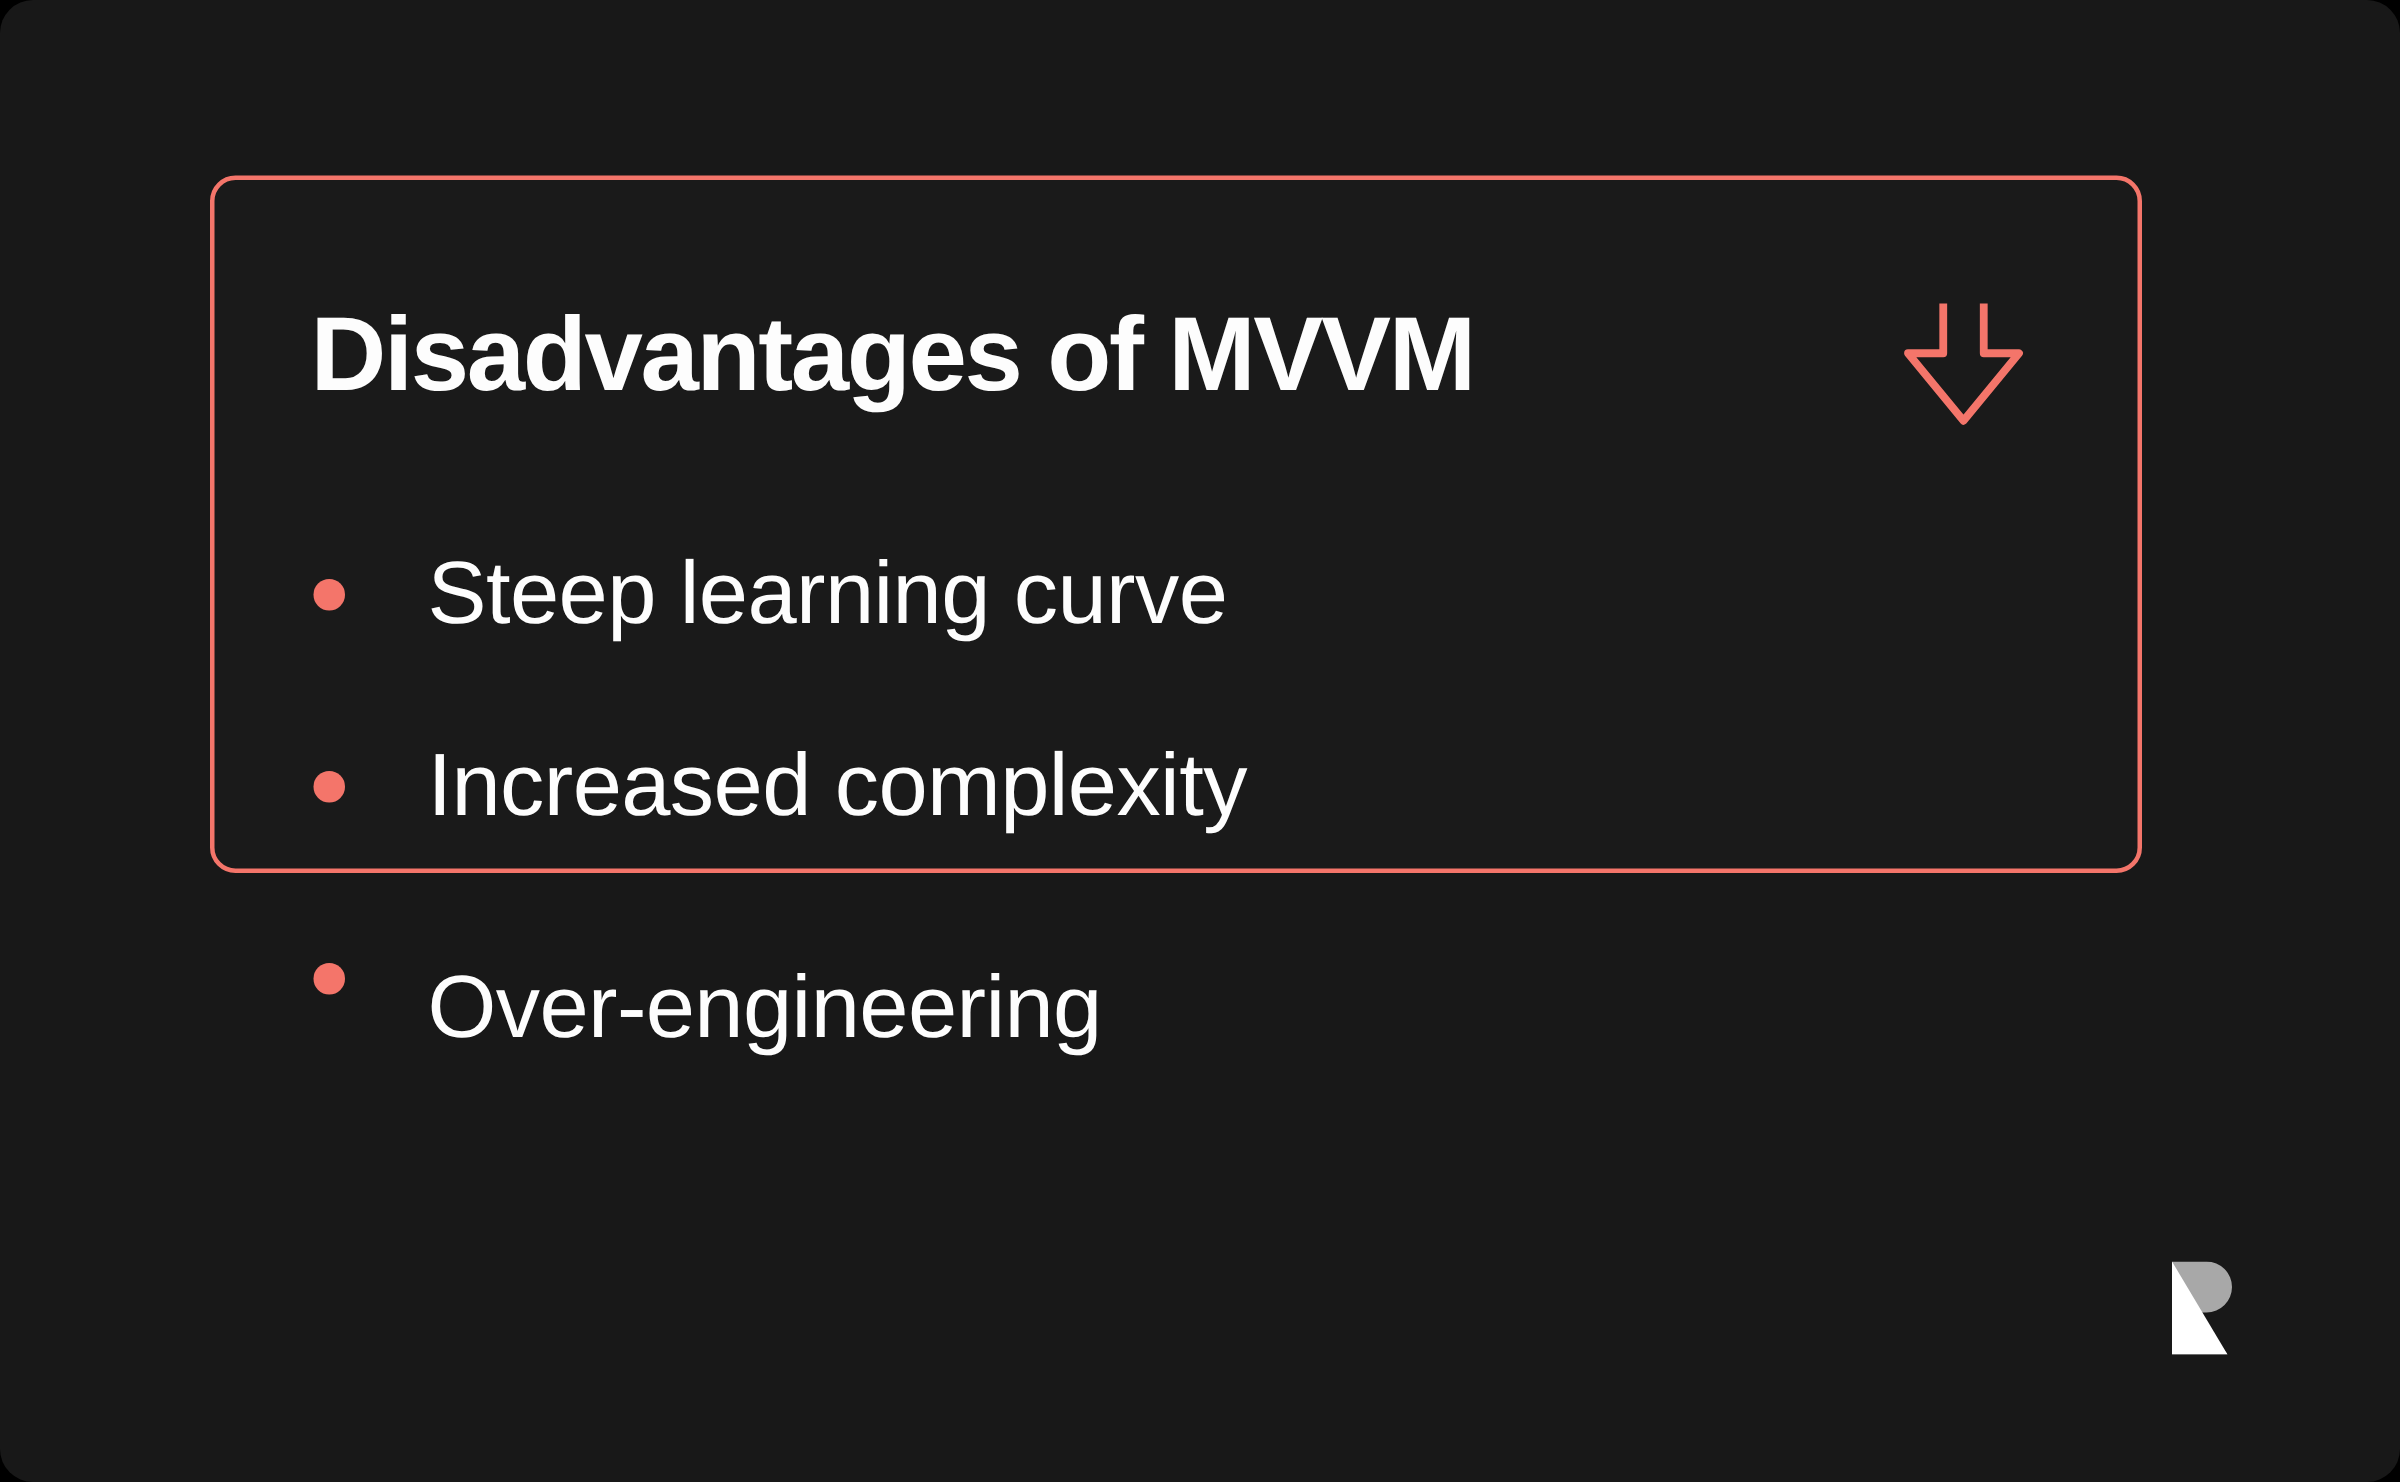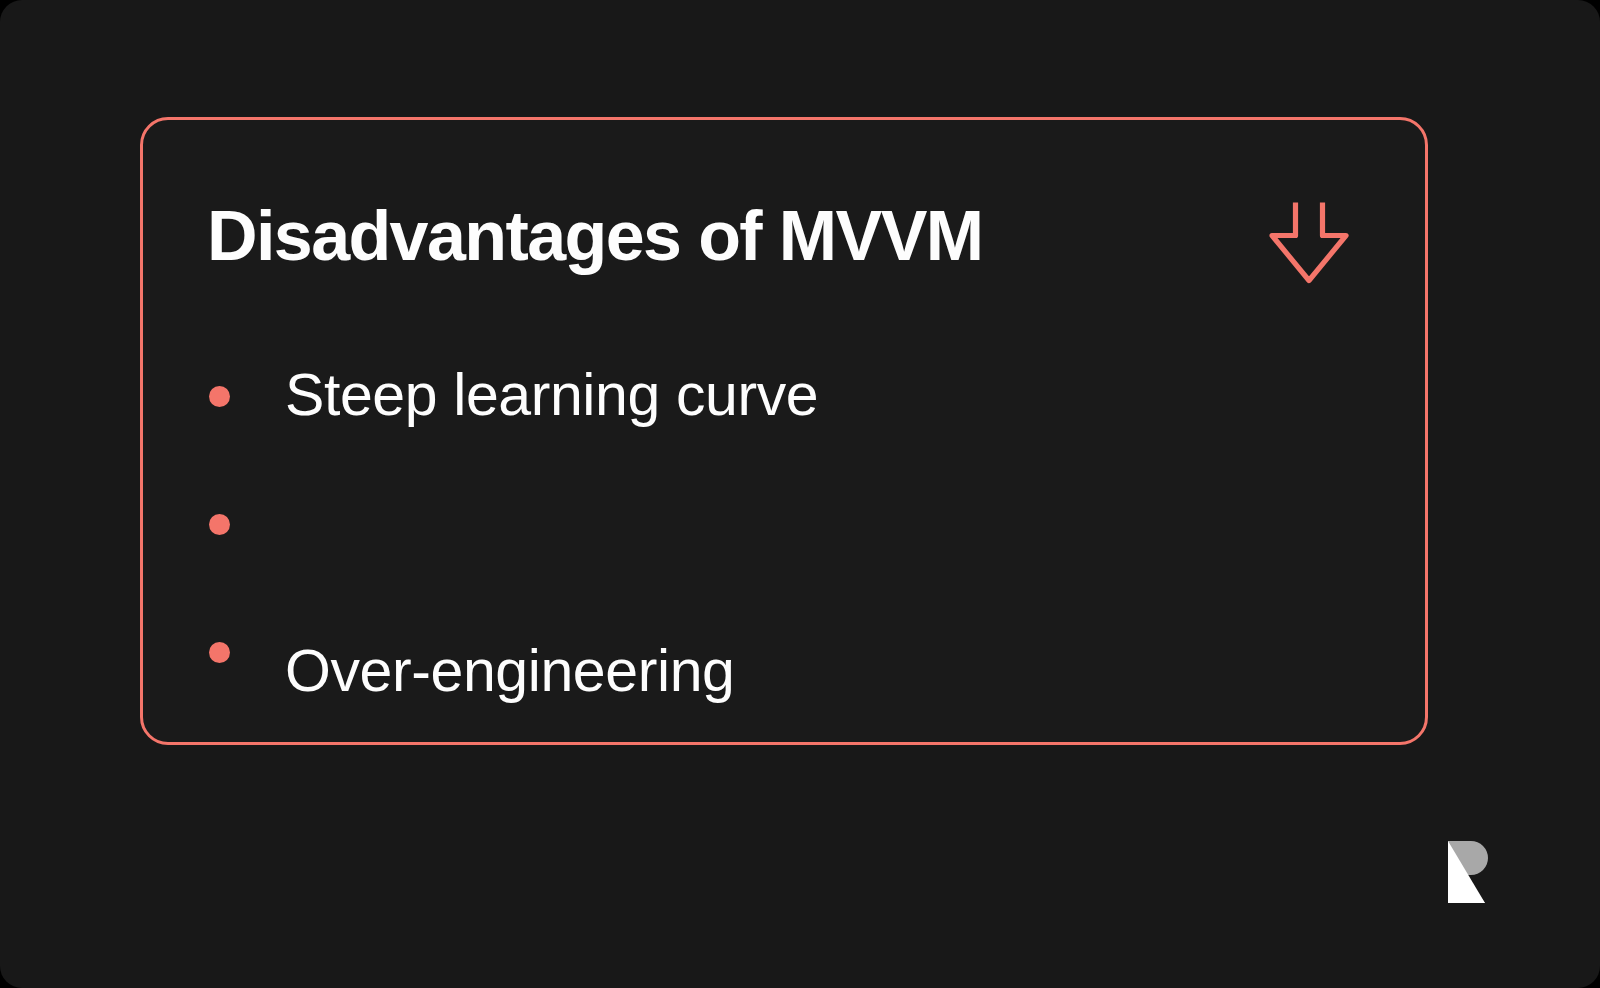--- a/index.html
+++ b/index.html
@@ -26,25 +26,25 @@
     border-radius: 22px;
     overflow: hidden;
   }
 
   
   #card {
     position: absolute;
     left: 140px;
     top: 117px;
     width: 1288px;
-    height: 628px;
+    height: 465px;
     box-sizing: border-box;
     background: #1a1a1a;
     border: 3px solid var(--accent, #f4756a);
-    border-radius: 28px;
+    border-radius: 17px;
   }
 
   
   #header-row {
     position: absolute;
     left: 64px;
     top: 62px;
     width: 1160px;
     height: 108px;
   }
@@ -141,20 +141,21 @@
 
     <ul id="bullet-list">
 
       <li class="bullet-item">
         <span class="bullet-dot" style="background: rgb(244, 117, 106);"></span>
         <span class="bullet-label" style="color: rgb(253, 253, 253);">Steep learning curve</span>
       </li>
 
       <li class="bullet-item">
         <span class="bullet-dot" style="background: rgb(244, 117, 106);"></span>
+        <span class="bullet-label" style="color: rgb(253, 253, 253);">Increased complexity</span>
       </li>
 
       <li class="bullet-item">
         <span class="bullet-dot" style="background: rgb(244, 117, 106);"></span>
         <span class="bullet-label" style="color: rgb(253, 253, 253); margin-top: 40px;">Over-engineering</span>
       </li>
 
     </ul>
 
   </div>

